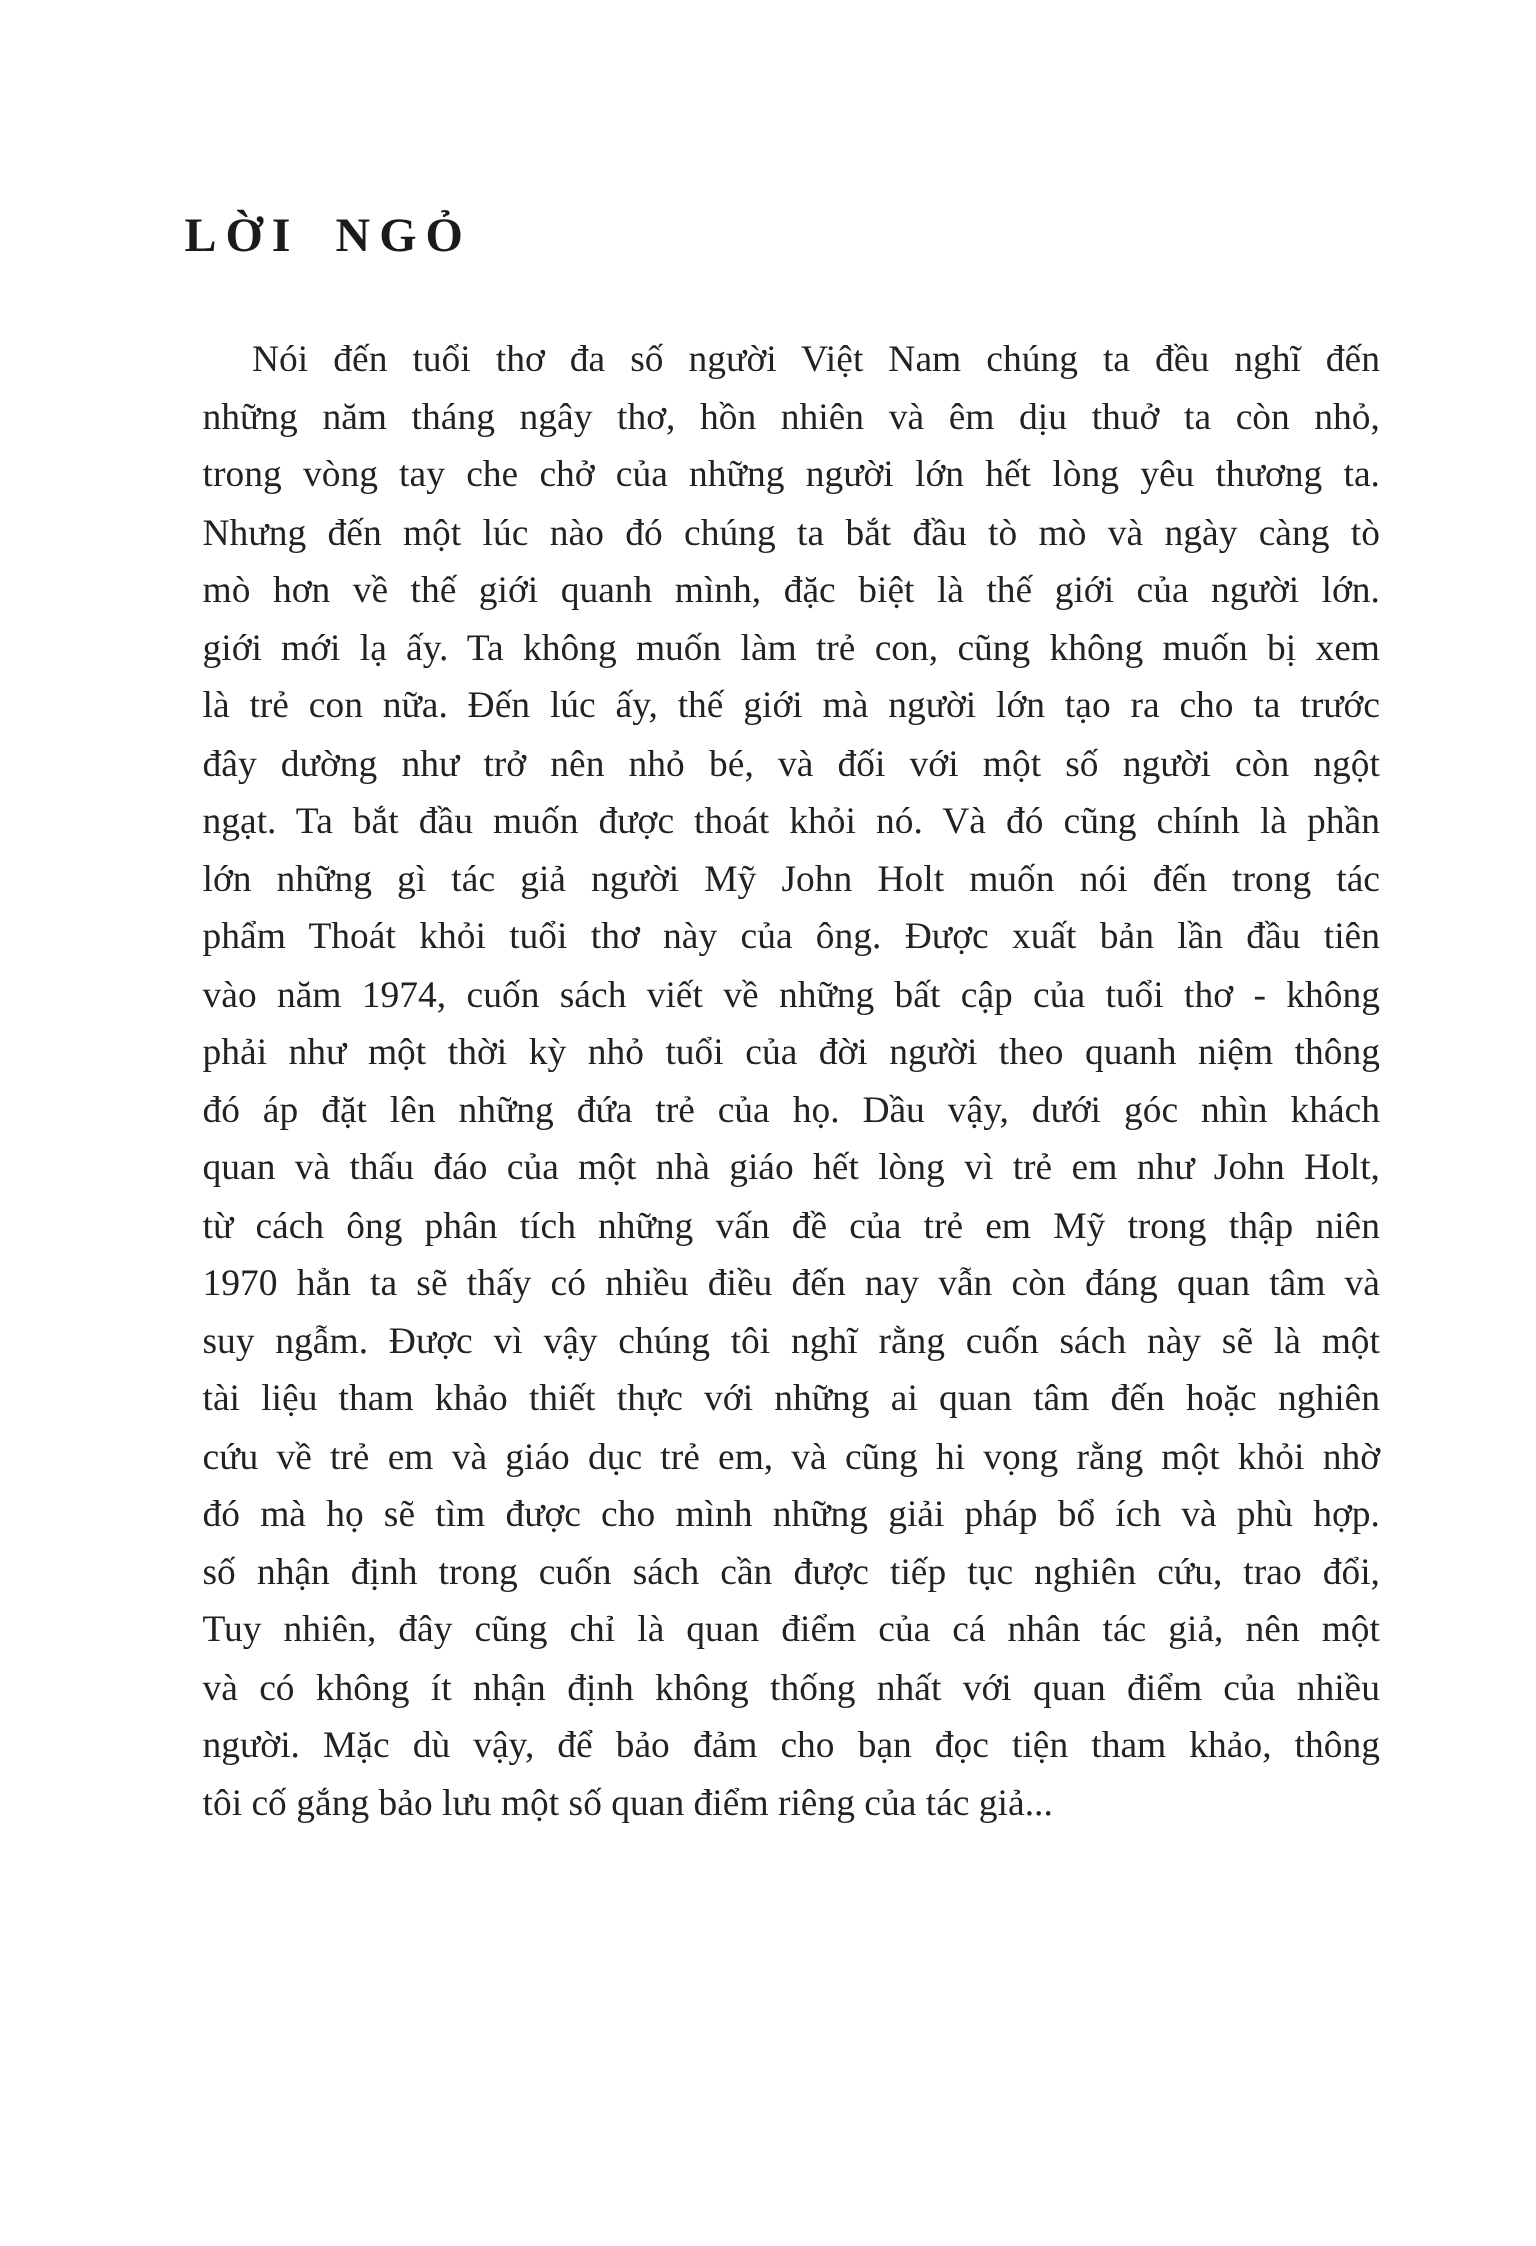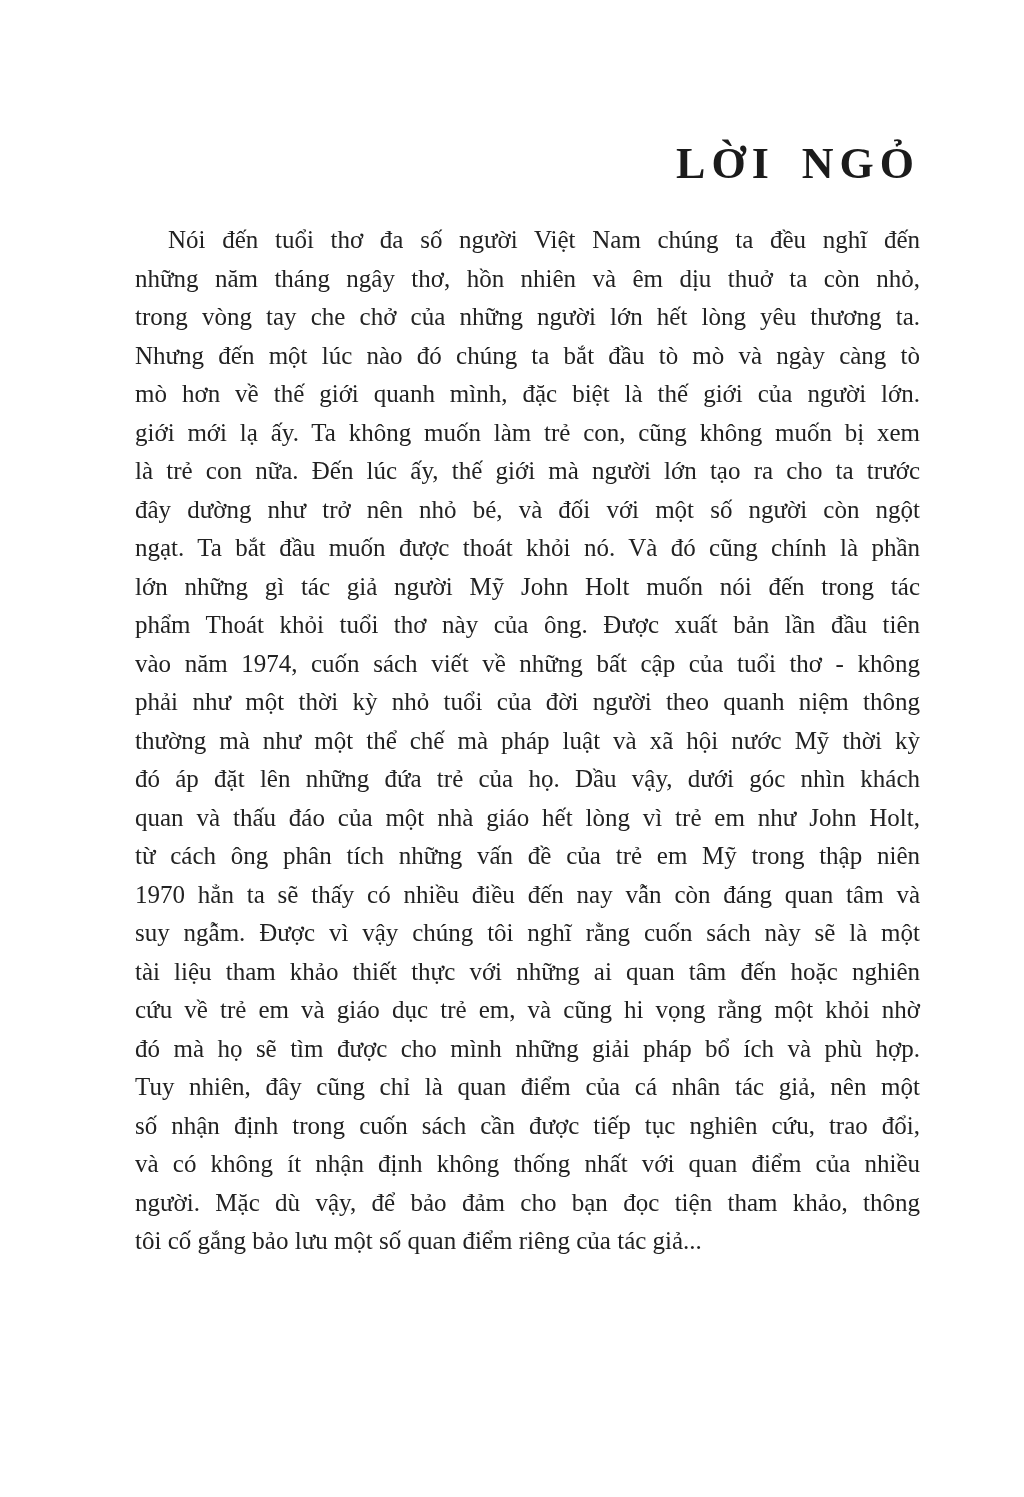--- a/index.html
+++ b/index.html
@@ -14,22 +14,22 @@
     background: #ffffff;
     overflow: hidden;
     font-family: "Liberation Serif", serif;
   }
   .title {
     position: absolute;
     top: 138px;
     left: 123px;
     width: 797px;
     margin: 0;
-    text-align: right;
-    font-size: 44px;
+    text-align: left;
+    font-size: 32px;
     font-weight: bold;
     letter-spacing: 6px;
     word-spacing: 10px;
     color: #1b1b1b;
   }
   .body-text {
     position: absolute;
     left: 123px;
     top: 221px;
     width: 797px;
@@ -63,28 +63,27 @@
       <div class="line">Nhưng đến một lúc nào đó chúng ta bắt đầu tò mò và ngày càng tò</div>
       <div class="line">mò hơn về thế giới quanh mình, đặc biệt là thế giới của người lớn.</div>
       <div class="line">giới mới lạ ấy. Ta không muốn làm trẻ con, cũng không muốn bị xem</div>
       <div class="line">là trẻ con nữa. Đến lúc ấy, thế giới mà người lớn tạo ra cho ta trước</div>
       <div class="line">đây dường như trở nên nhỏ bé, và đối với một số người còn ngột</div>
       <div class="line">ngạt. Ta bắt đầu muốn được thoát khỏi nó. Và đó cũng chính là phần</div>
       <div class="line">lớn những gì tác giả người Mỹ John Holt muốn nói đến trong tác</div>
       <div class="line">phẩm Thoát khỏi tuổi thơ này của ông. Được xuất bản lần đầu tiên</div>
       <div class="line">vào năm 1974, cuốn sách viết về những bất cập của tuổi thơ - không</div>
       <div class="line">phải như một thời kỳ nhỏ tuổi của đời người theo quanh niệm thông</div>
-      <div class="line">thường mà như một thể chế mà pháp luật và xã hội nước Mỹ thời kỳ</div>
       <div class="line">đó áp đặt lên những đứa trẻ của họ. Dầu vậy, dưới góc nhìn khách</div>
       <div class="line">quan và thấu đáo của một nhà giáo hết lòng vì trẻ em như John Holt,</div>
       <div class="line">từ cách ông phân tích những vấn đề của trẻ em Mỹ trong thập niên</div>
       <div class="line">1970 hẳn ta sẽ thấy có nhiều điều đến nay vẫn còn đáng quan tâm và</div>
       <div class="line">suy ngẫm. Được vì vậy chúng tôi nghĩ rằng cuốn sách này sẽ là một</div>
       <div class="line">tài liệu tham khảo thiết thực với những ai quan tâm đến hoặc nghiên</div>
       <div class="line">cứu về trẻ em và giáo dục trẻ em, và cũng hi vọng rằng một khỏi nhờ</div>
       <div class="line">đó mà họ sẽ tìm được cho mình những giải pháp bổ ích và phù hợp.</div>
+      <div class="line">số nhận định trong cuốn sách cần được tiếp tục nghiên cứu, trao đổi,</div>
       <div class="line">Tuy nhiên, đây cũng chỉ là quan điểm của cá nhân tác giả, nên một</div>
-      <div class="line">số nhận định trong cuốn sách cần được tiếp tục nghiên cứu, trao đổi,</div>
       <div class="line">và có không ít nhận định không thống nhất với quan điểm của nhiều</div>
       <div class="line">người. Mặc dù vậy, để bảo đảm cho bạn đọc tiện tham khảo, thông</div>
       <div class="line last">tôi cố gắng bảo lưu một số quan điểm riêng của tác giả...</div>
     </div>
 </div>
 
 </body></html>

